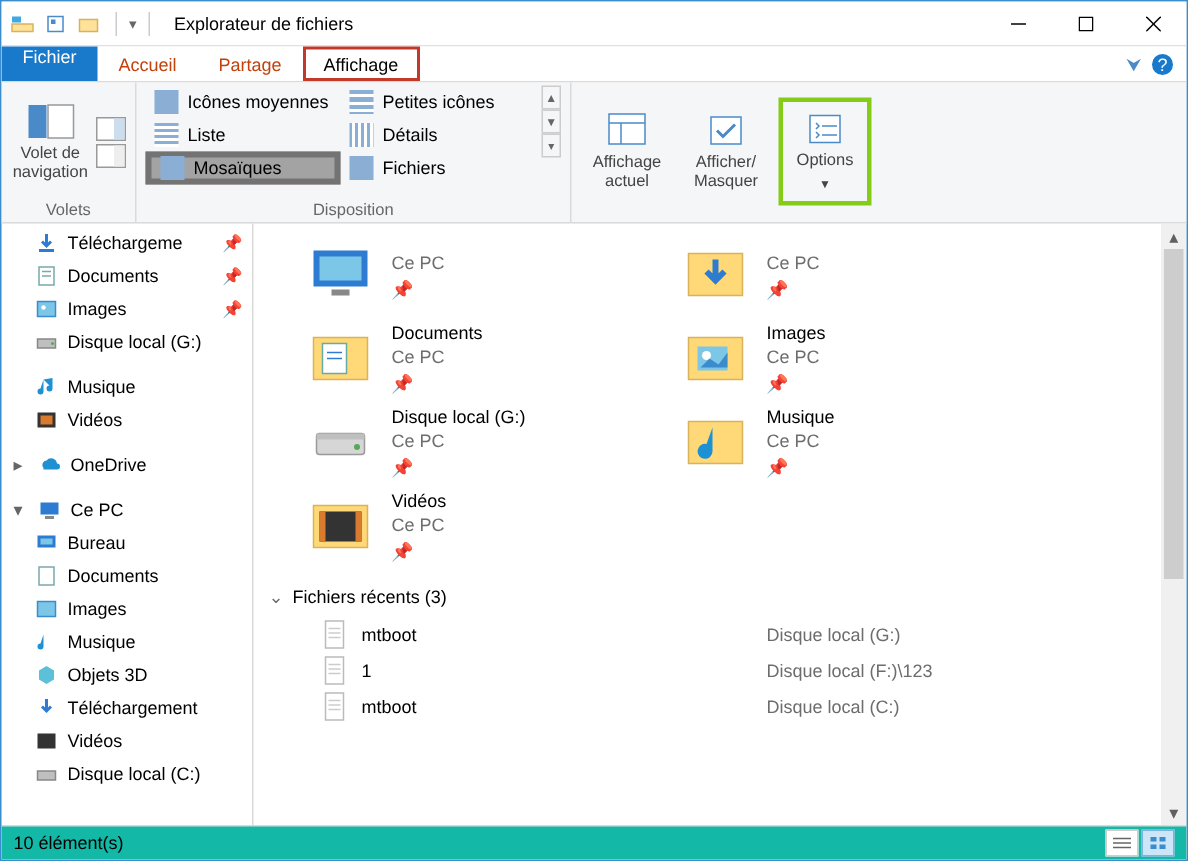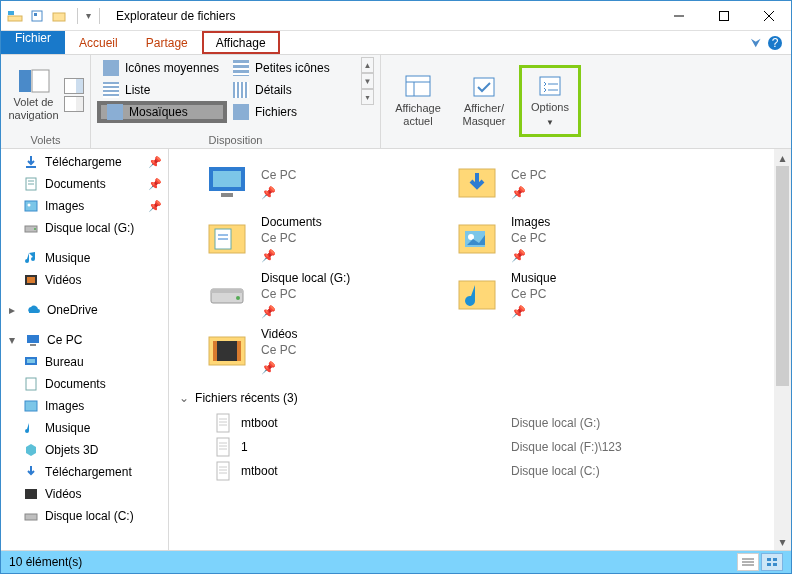--- a/index.html
+++ b/index.html
@@ -52,21 +52,21 @@
 .tile .tname{color:#000}
 .tile .tsub{color:#6d6d6d}
 .tile .pin{font-size:12px;color:#888;margin-top:2px}
 .section{padding:6px 10px 4px 10px;display:flex;align-items:center;gap:6px;color:#1a6fb0}
 .section .chev{color:#6a6a6a}
 .recent{padding:2px 11px 2px 46px}
 .recent-row{height:24px;display:flex;align-items:center;gap:10px}
 .recent-row .ricon{width:16px;height:20px}
 .recent-row .rname{width:260px}
 .recent-row .rloc{color:#6d6d6d}
-.status{height:23px;border-top:1px solid #dadada;background:#7dd3fc;display:flex;align-items:center;padding:0 8px}
+.status{height:23px;border-top:1px solid #dadada;background:#14b8a6;display:flex;align-items:center;padding:0 8px}
 .status-right{margin-left:auto;display:flex;gap:2px;align-items:center}
 .view-toggle{width:22px;height:18px;border:1px solid #cfcfcf;display:flex;align-items:center;justify-content:center;background:#fff}
 .view-toggle.active{background:#cde6f7;border-color:#7bb4e3}
 svg{display:block}
 </style>
 </head>
 <body>
 
 <div class="titlebar">
   <div class="tb-left">

